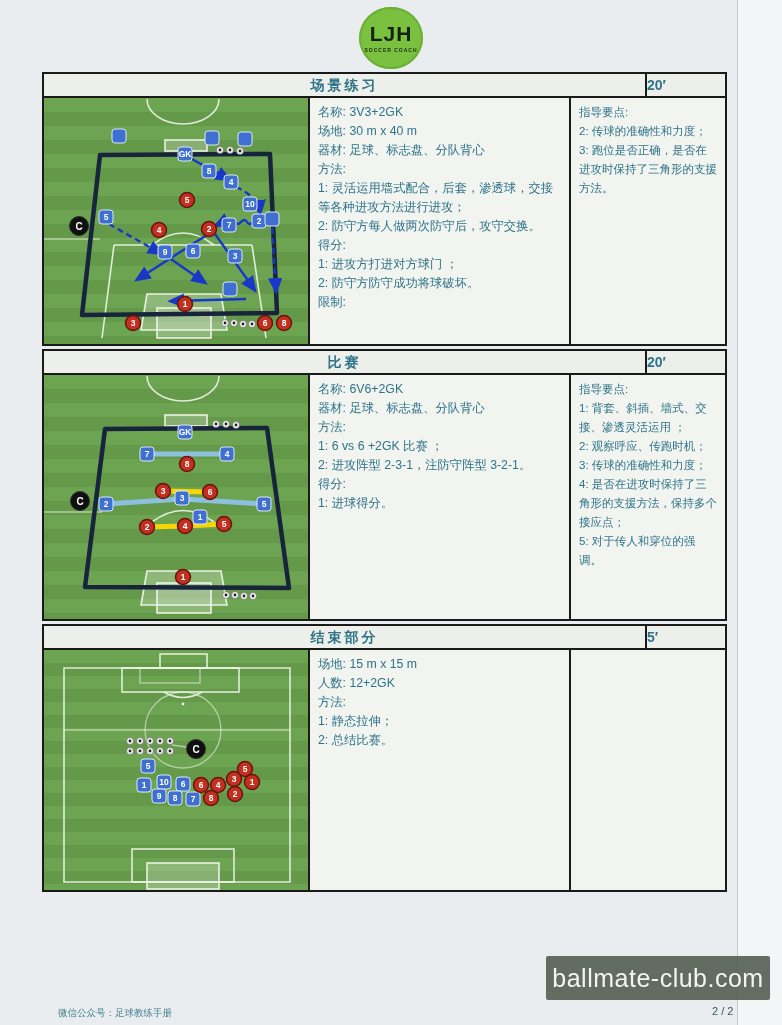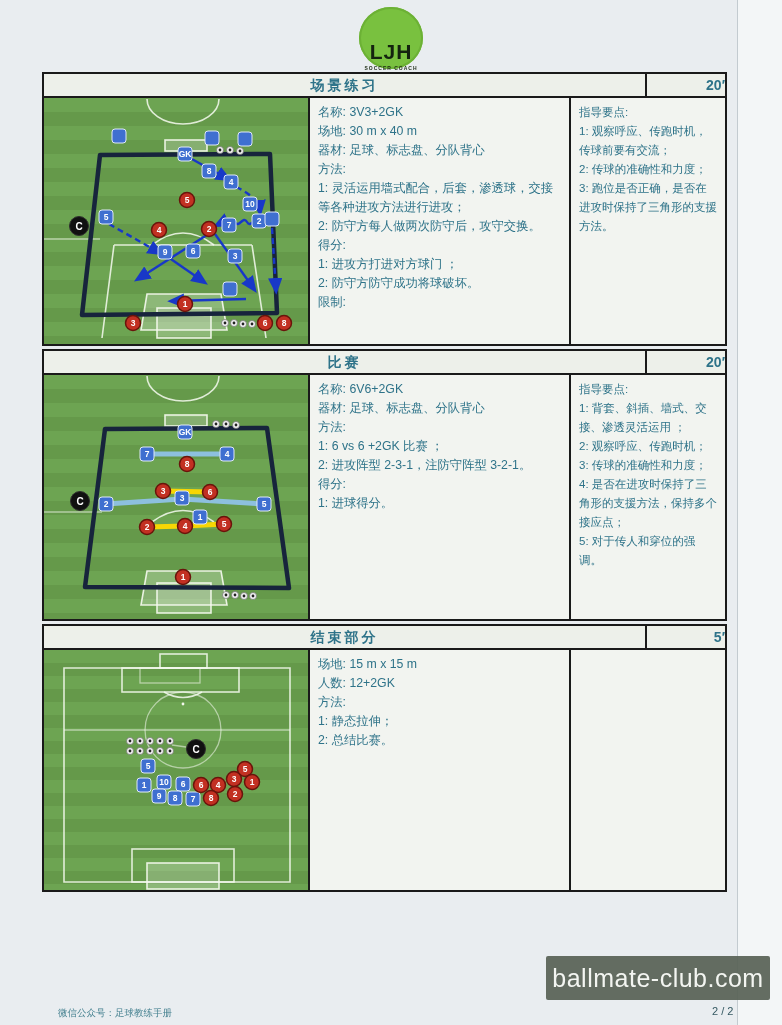--- a/index.html
+++ b/index.html
@@ -4,29 +4,29 @@
 <style>
   html,body{margin:0;padding:0;}
   body{width:782px;height:1025px;overflow:hidden;background:#e9edf0;
        font-family:"Liberation Sans",sans-serif;position:relative;}
   .page{position:absolute;inset:0;}
   .right-strip{position:absolute;left:737px;top:0;width:45px;height:100%;
        background:#f3f6f7;border-left:1px solid #c3cbd0;}
   
   .logo{position:absolute;left:359px;top:7px;width:64px;height:62px;border-radius:50%;
        background:#79c13f;box-shadow:inset 0 0 0 2px #6cb135;text-align:center;}
-  .logo-title{margin-top:33px;font-size:21px;font-weight:900;color:#14230f;letter-spacing:1px;}
+  .logo-title{margin-top:15px;font-size:21px;font-weight:900;color:#14230f;letter-spacing:1px;}
   .logo-sub{font-size:5px;font-weight:bold;color:#1d2b15;letter-spacing:1px;margin-top:1px;}
   
   .sheet{position:absolute;left:42px;top:72px;width:685px;}
   .sec{border:2px solid #1a1a1a;background:#f2f4f0;margin-bottom:3px;}
   .hrow{display:flex;border-bottom:2px solid #1a1a1a;background:#edf0ea;height:22px;}
   .htitle{flex:1;text-align:center;font-weight:bold;color:#2e7389;font-size:14px;
        line-height:22px;letter-spacing:3px;}
-  .hdur{width:78px;border-left:2px solid #1a1a1a;text-align:right;font-weight:bold;
+  .hdur{width:78px;border-left:2px solid #1a1a1a;text-align:left;font-weight:bold;
        color:#2e7389;font-size:14px;line-height:22px;}
   .brow{display:flex;align-items:stretch;}
   .c-diag{width:264px;overflow:hidden;}
   .c-diag svg{display:block;}
   .c-mid{width:263px;border-left:2px solid #1a1a1a;border-right:2px solid #1a1a1a;
        padding:5px 8px 0 8px;box-sizing:border-box;}
   .c-right{flex:1;padding:5px 8px 0 8px;box-sizing:border-box;}
   .tline{font-size:12.3px;line-height:19px;color:#2e7389;}
   .pts{font-size:11.5px;line-height:19px;}
   
@@ -172,21 +172,20 @@
             <div class="tline">1: 灵活运用墙式配合，后套，渗透球，交接等各种进攻方法进行进攻；</div>
             <div class="tline">2: 防守方每人做两次防守后，攻守交换。</div>
             <div class="tline">得分:</div>
             <div class="tline">1: 进攻方打进对方球门 ；</div>
             <div class="tline">2: 防守方防守成功将球破坏。</div>
             <div class="tline">限制:</div>
           </div>
         <div class="c-right">
 
         <div class="tline pts">指导要点:</div>
-            <div class="tline pts">1: 观察呼应、传跑时机，传球前要有交流；</div>
             <div class="tline pts">2: 传球的准确性和力度；</div>
             <div class="tline pts">3: 跑位是否正确，是否在进攻时保持了三角形的支援方法。</div>
           </div>
       </div>
     </section>
 
     <section class="sec">
       <div class="hrow">
         <div class="htitle">比赛</div>
         <div class="hdur">20′</div>

